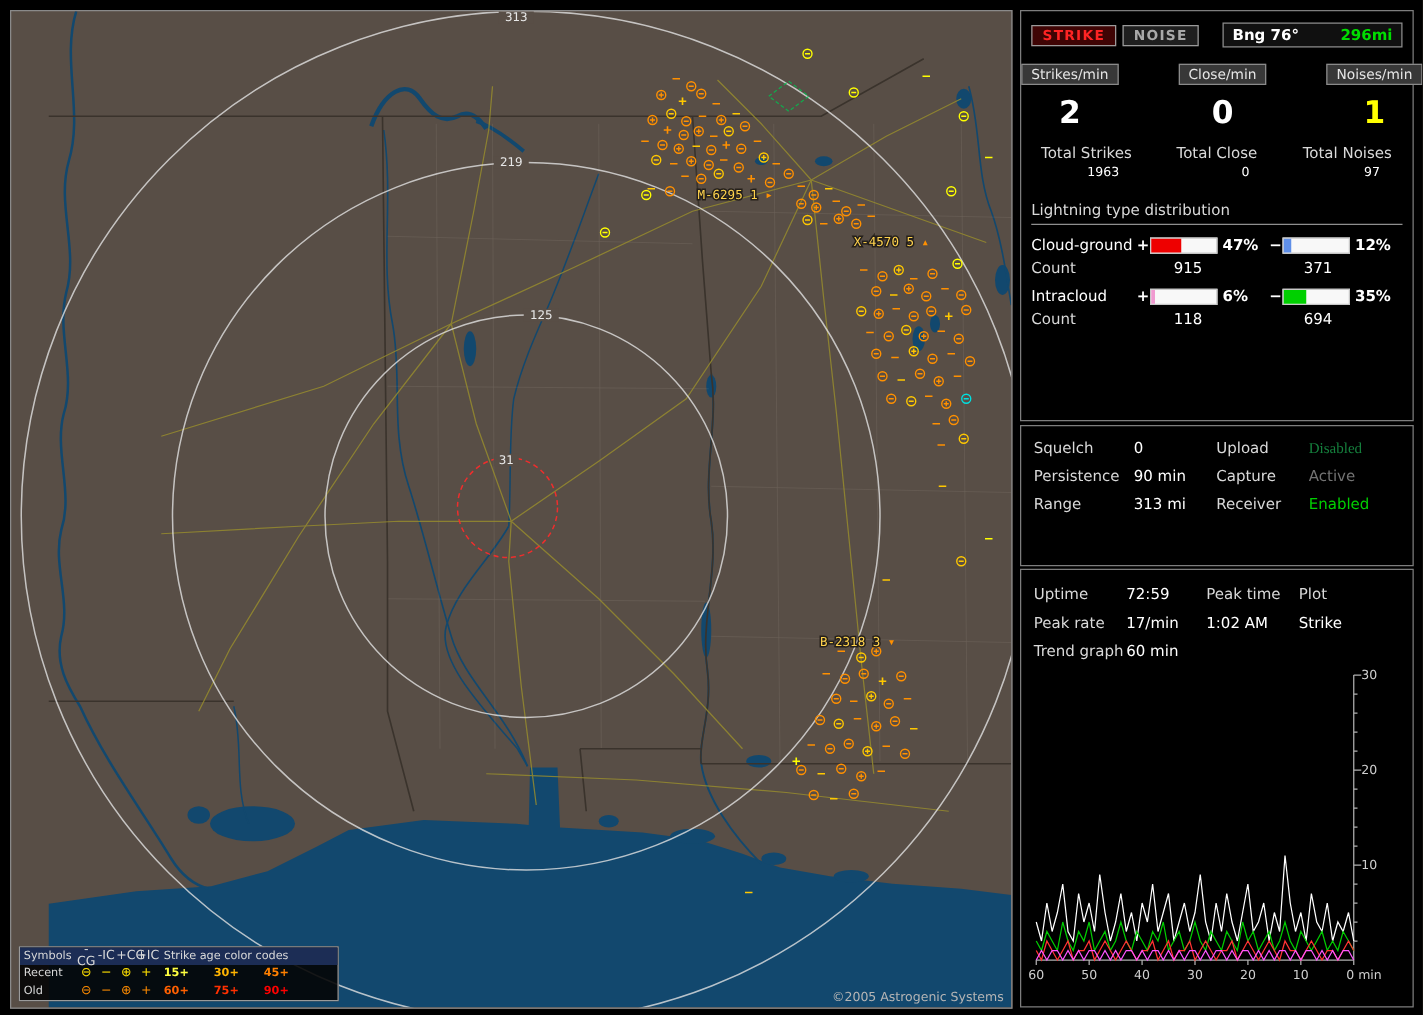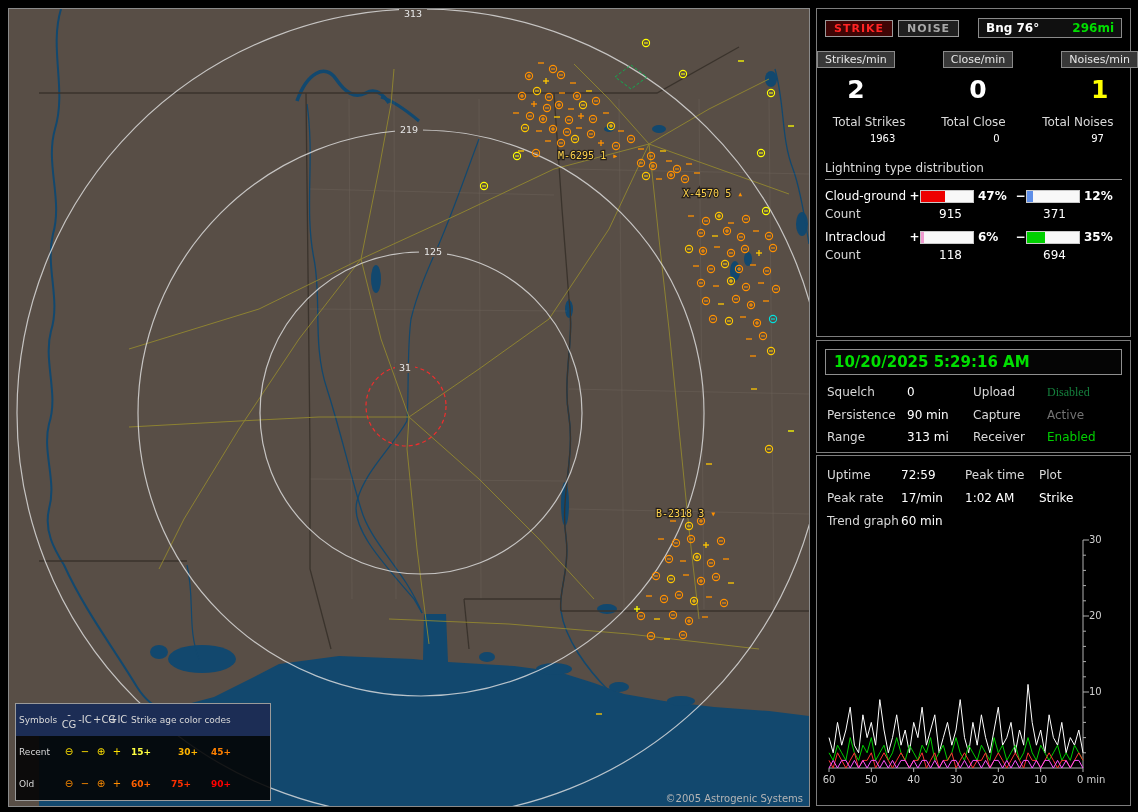--- a/index.html
+++ b/index.html
@@ -6,21 +6,21 @@
     font-family:"DejaVu Sans","Liberation Sans",sans-serif;color:#fff;}
   #stage{position:relative;width:1138px;height:812px;background:#000;overflow:hidden;}
   
   #map{position:absolute;left:8px;top:8px;width:800px;height:797px;border:1px solid #8a8a8a;
     background:#584e46;overflow:hidden;}
   #map svg{display:block;}
   #copyright{position:absolute;right:6px;bottom:2px;font-size:10px;color:#b5b5b5;}
   
   #legend{position:absolute;left:6px;bottom:5px;width:254px;background:rgba(4,4,4,.9);
     border:1px solid #9a9a9a;font-size:9px;color:#d9d9d9;}
-  .lg-row{display:flex;align-items:center;height:32px;}
+  .lg-row{display:flex;align-items:center;height:14px;}
   .lg-head{background:#1c2d55;}
   .lg-c0{width:42px;padding-left:3px;}
   .lg-g{width:16px;text-align:center;font-size:10px;line-height:10px;}
   .lg-age{width:34px;text-align:left;padding-left:6px;font-weight:bold;}
   .lg-agehead{flex:1;padding-left:6px;}
   
   .panel{position:absolute;background:#000;border:1px solid #7d7d7d;font-size:12px;}
   #p1{left:816px;top:8px;width:313px;height:327px;}
   #p2{left:816px;top:340px;width:313px;height:111px;}
   #p3{left:816px;top:455px;width:313px;height:349px;}
@@ -438,21 +438,21 @@
         <span class="lg-g">+IC</span>
         <span class="lg-agehead">Strike age color codes</span>
       </div>
       <div class="lg-row">
         <span class="lg-c0">Recent</span>
         <span class="lg-g" style="color: rgb(255, 224, 0);">⊖</span>
         <span class="lg-g" style="color: rgb(255, 224, 0);">−</span>
         <span class="lg-g" style="color: rgb(255, 224, 0);">⊕</span>
         <span class="lg-g" style="color: rgb(255, 224, 0);">+</span>
         <span class="lg-age" style="color: rgb(255, 255, 64);">15+</span>
-        <span class="lg-age" style="color: rgb(255, 180, 0); text-align: center;">30+</span>
+        <span class="lg-age" style="color: rgb(255, 180, 0);">30+</span>
         <span class="lg-age" style="color: rgb(255, 128, 0);">45+</span>
       </div>
       <div class="lg-row">
         <span class="lg-c0">Old</span>
         <span class="lg-g" style="color: rgb(255, 140, 0);">⊖</span>
         <span class="lg-g" style="color: rgb(255, 140, 0);">−</span>
         <span class="lg-g" style="color: rgb(255, 140, 0);">⊕</span>
         <span class="lg-g" style="color: rgb(255, 140, 0);">+</span>
         <span class="lg-age" style="color: rgb(255, 96, 0);">60+</span>
         <span class="lg-age" style="color: rgb(255, 48, 0);">75+</span>
@@ -528,21 +528,20 @@
       <span class="pct">35%</span>
     </div>
     <div class="cnt-row">
       <span class="cl">Count</span>
       <span class="cv">118</span>
       <span class="cv">694</span>
     </div>
   </div>
 
   <div id="p2" class="panel">
-    <div class="dtbox" style="color: rgb(0, 224, 0);">10/20/2025 5:29:16 AM</div>
     <div class="st-grid">
       <span class="lbl">Squelch</span>
       <span style="color: rgb(255, 255, 255);">0</span>
       <span class="lbl">Upload</span>
       <span style="color: #15803d; font-family: Liberation Serif, serif;">Disabled</span>
       <span class="lbl">Persistence</span>
       <span style="color: rgb(255, 255, 255);">90 min</span>
       <span class="lbl">Capture</span>
       <span style="color: #737373;">Active</span>
       <span class="lbl">Range</span>

